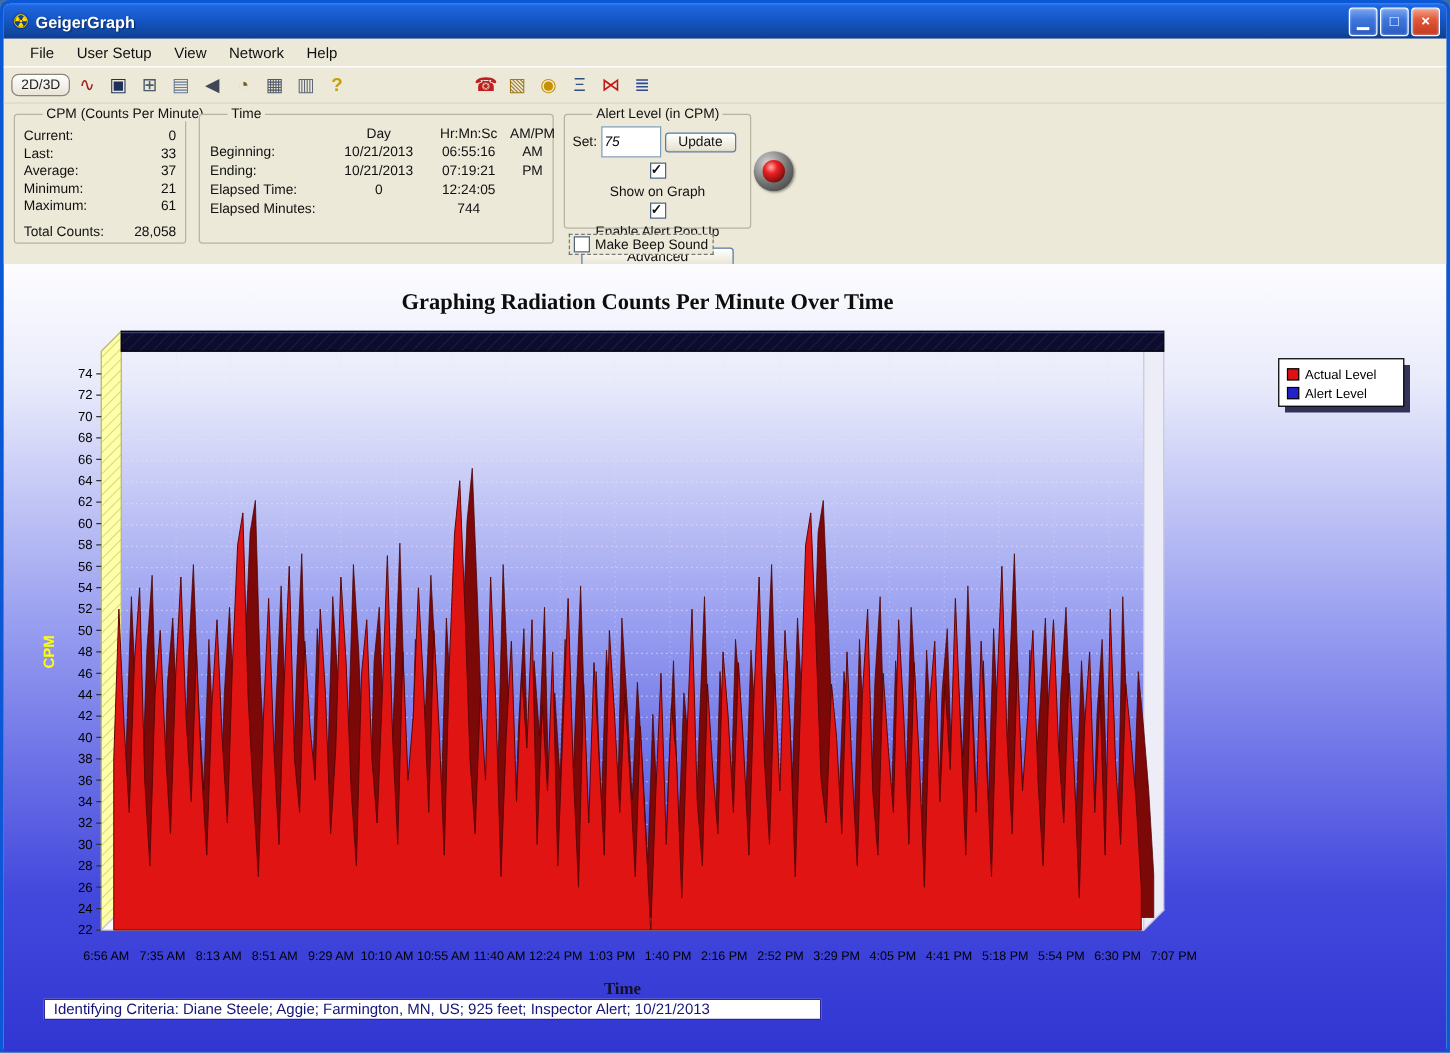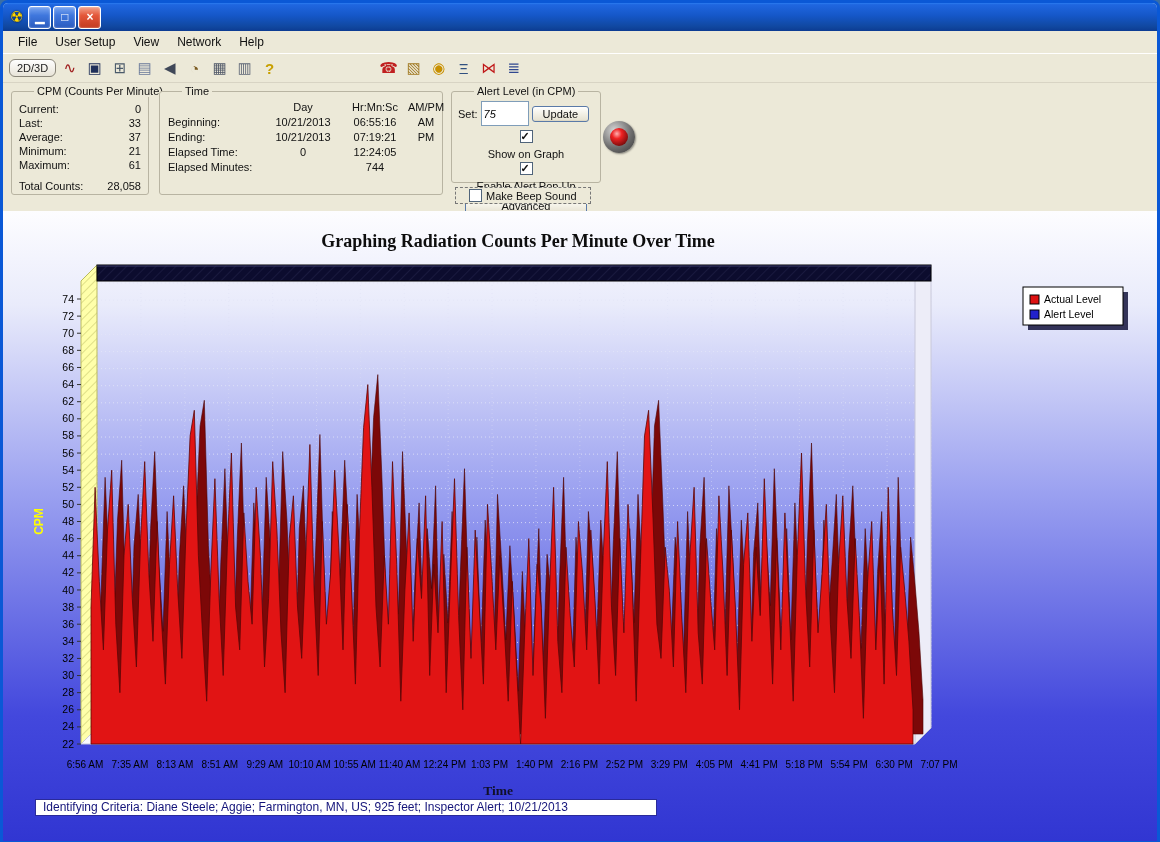--- a/index.html
+++ b/index.html
@@ -10,21 +10,21 @@
   .titlebar{height:28px;display:flex;align-items:center;padding:0 5px;border-radius:5px 5px 0 0;
     background:linear-gradient(180deg,#2a7bf0 0%,#1f66e0 6%,#1557c8 45%,#10479f 85%,#0c3b92 100%);}
   .app-icon{color:#ffd700;font-size:15px;margin:0 5px 0 2px;text-shadow:0 0 2px #000;}
   .title-text{flex:1;color:#fff;font-weight:bold;font-size:13px;text-shadow:1px 1px 1px #0a2a6a;}
   .winbtns{display:flex;gap:2px;}
   .wbtn{width:21px;height:21px;border:1px solid #fff;border-radius:3px;display:flex;align-items:center;
     justify-content:center;color:#fff;font-size:12px;font-weight:bold;
     background:linear-gradient(#7ba6f0,#3f77dd 40%,#2a5bbf);box-shadow:inset 0 0 2px rgba(255,255,255,.6);}
   .wbtn.close{background:linear-gradient(#f2a38c,#e4573a 40%,#c23a1f);}
   
-  .menubar{height:22px;display:flex;align-items:center;background:#ece9d8;font-size:12px;padding-left:6px;}
+  .menubar{height:22px;display:flex;align-items:center;background:#ece9d8;font-size:12px;padding-left:12px;}
   .menu-item{padding:3px 9px;color:#111;}
   
   .toolbar{height:28px;display:flex;align-items:center;gap:2px;padding:0 6px;background:#ece9d8;
     border-top:1px solid #fff;border-bottom:1px solid #d8d4c4;}
   .mode-btn{font-size:11px;padding:2px 7px;border:1px solid #8a867a;border-radius:6px;
     background:linear-gradient(#fefefe,#e8e4d8);color:#222;}
   .tb-icon{width:23px;height:23px;display:flex;align-items:center;justify-content:center;font-size:15px;}
   .tb-gap{width:92px;}
   .ic-waveform{color:#a02020}.ic-save{color:#20305a}.ic-calculator{color:#4a5a6a}
   .ic-report{color:#6a7a9a}.ic-speaker{color:#404858}.ic-clock{color:#7a5a20}
@@ -47,40 +47,41 @@
     font-family:"Liberation Sans",sans-serif;font-style:italic;}
   .xp-btn{border:1px solid #5a7aa8;border-radius:3px;font-size:11px;padding:1px 10px;color:#111;
     background:linear-gradient(#ffffff,#f4f2e8 45%,#e8e4d4 90%,#d8d2bc);
     font-family:"Liberation Sans",sans-serif;}
   .cb-row{display:flex;align-items:center;gap:4px;line-height:15px;flex-direction:column;}
   .cb{width:11px;height:11px;border:1px solid #50647a;background:#fff;display:inline-block;
     position:relative;flex:none;}
   .cb.on::after{content:"✓";position:absolute;left:0px;top:-2px;color:#111;font-weight:bold;font-size:11px;}
   .advanced-btn{display:block;margin:4px auto 0;width:122px;text-align:center;}
   .beep-row{position:absolute;left:452px;top:104px;display:flex;align-items:center;gap:4px;
-    border:1px dashed #777;padding:1px 13px;background:#ece9d8;}
+    border:1px dashed #777;padding:1px 3px;background:#ece9d8;}
   .led-outer{position:absolute;left:600px;top:38px;width:32px;height:32px;border-radius:50%;
     background:radial-gradient(circle at 35% 30%,#d6d6d6,#6e6e6e 55%,#343434);
     display:flex;align-items:center;justify-content:center;box-shadow:1px 1px 2px rgba(0,0,0,.4);}
   .led-inner{width:18px;height:18px;border-radius:50%;
     background:radial-gradient(circle at 38% 32%,#ffb0b0 0%,#ee2222 30%,#7d0d0d 75%,#4d0707 100%);}
   
   .chart-area{position:relative;width:1154px;height:630px;}
   .chart-area svg{display:block;}
   .id-bar{position:absolute;left:32px;top:588px;width:622px;height:17px;line-height:15px;
     box-sizing:border-box;background:#fff;border:1px solid #2a2a9a;color:#14147a;
     font-size:12px;padding:0 7px;white-space:nowrap;overflow:hidden;}
 </style>
 </head>
 <body>
 
 <div class="window">
 
   <div class="titlebar">
     <span class="app-icon">☢</span>
+    <span class="title-text">GeigerGraph</span>
     <div class="winbtns">
       <span class="wbtn">▁</span>
       <span class="wbtn">□</span>
       <span class="wbtn close">×</span>
     </div>
   </div>
 
   <div class="menubar">
     <span class="menu-item">File</span>
     <span class="menu-item">User Setup</span>

